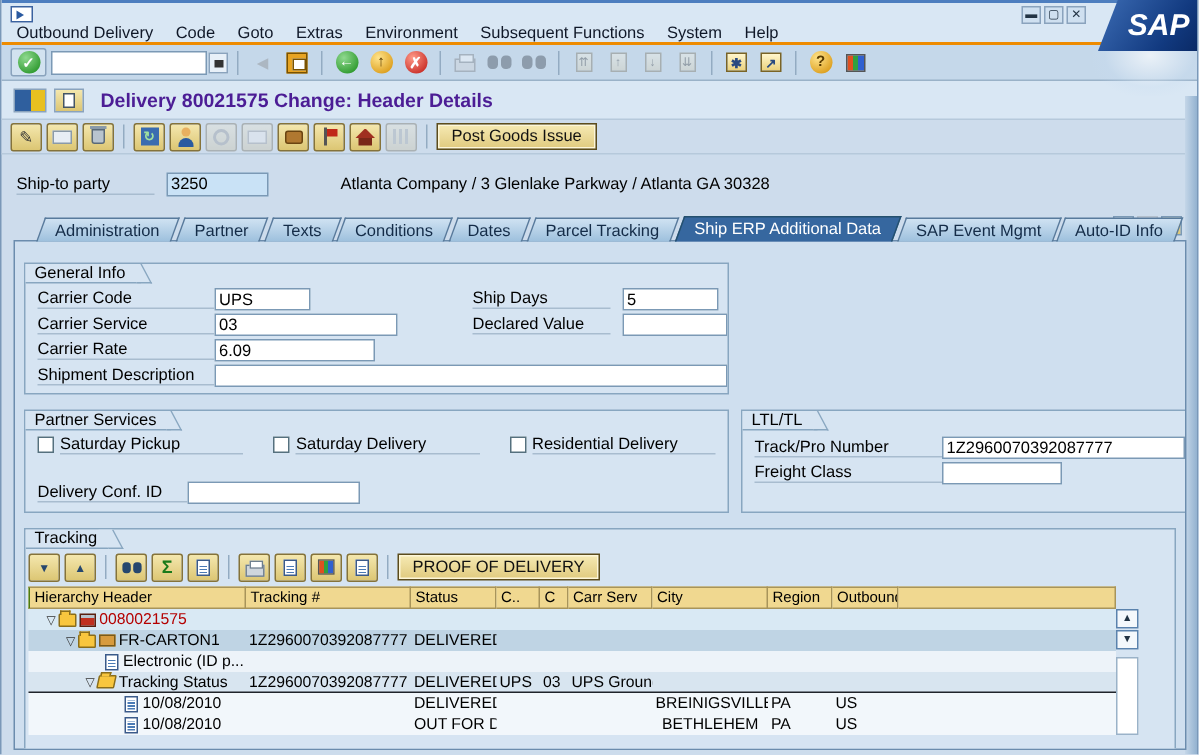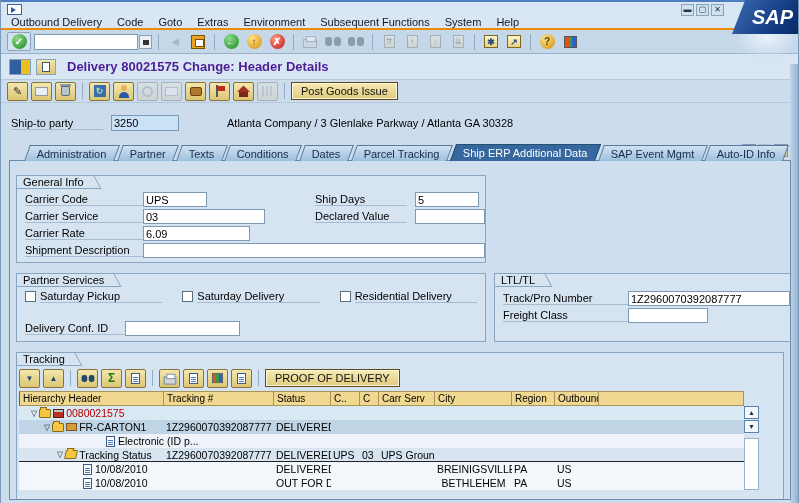--- a/index.html
+++ b/index.html
@@ -444,21 +444,21 @@
                   <div class="tcell" style="width: 57px;">DELIVERED</div>
                   <div class="tcell" style="width: 29px;"></div>
                   <div class="tcell" style="width: 19px;"></div>
                   <div class="tcell" style="width: 56px;"></div>
                   <div class="tcell" style="width: 77px;"></div>
                   <div class="tcell" style="width: 43px;"></div>
                   <div class="tcell" style="width: 44px;"></div>
                   <div class="tcell" style="width: 145px;"></div>
                 </div>
                 <div class="trow" style="background: rgb(237, 243, 249);">
-                  <div class="tcell hier" style="width: 145px; margin-left: 36px;">
+                  <div class="tcell hier" style="width: 145px;">
                     <span class="ind" style="display: inline-block; width: 49px; flex: 0 0 auto;"></span>
                     <span class="icn-doc"></span>
                     <span class="tlabel">Electronic (ID p...</span>
                   </div>
                   <div class="tcell" style="width: 110px;"></div>
                   <div class="tcell" style="width: 57px;"></div>
                   <div class="tcell" style="width: 29px;"></div>
                   <div class="tcell" style="width: 19px;"></div>
                   <div class="tcell" style="width: 56px;"></div>
                   <div class="tcell" style="width: 77px;"></div>

